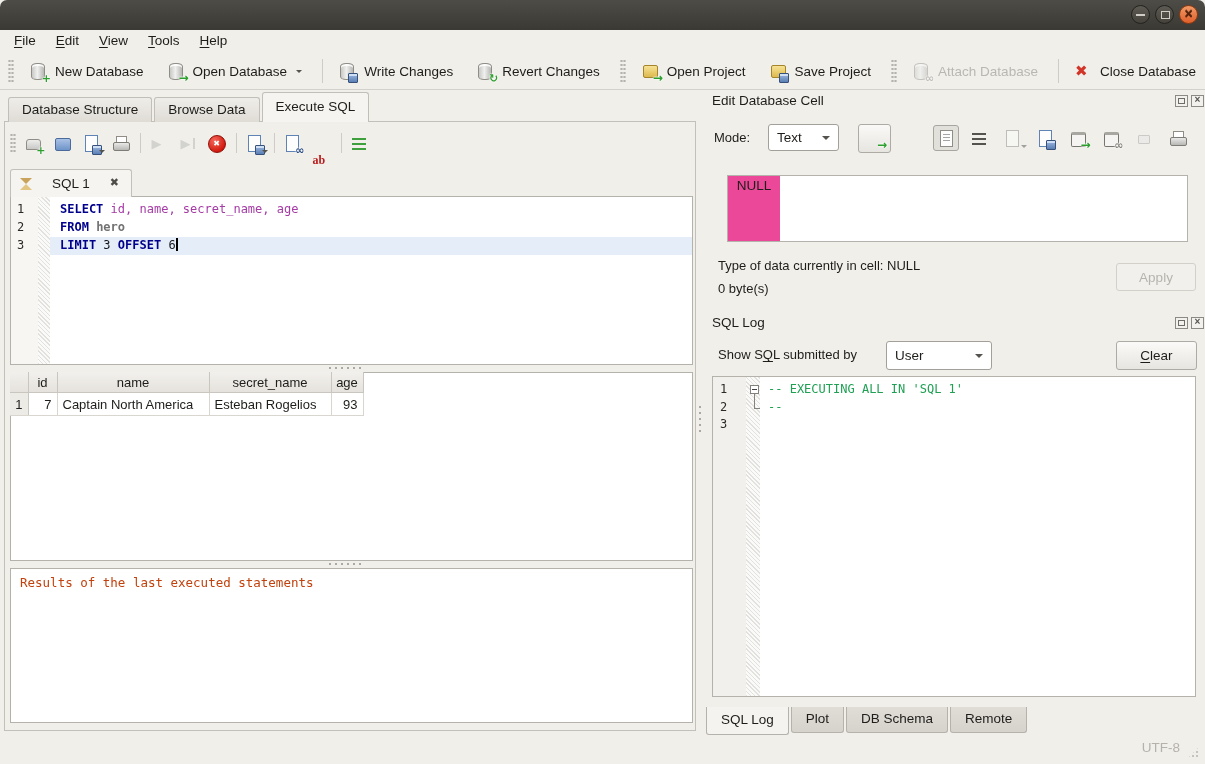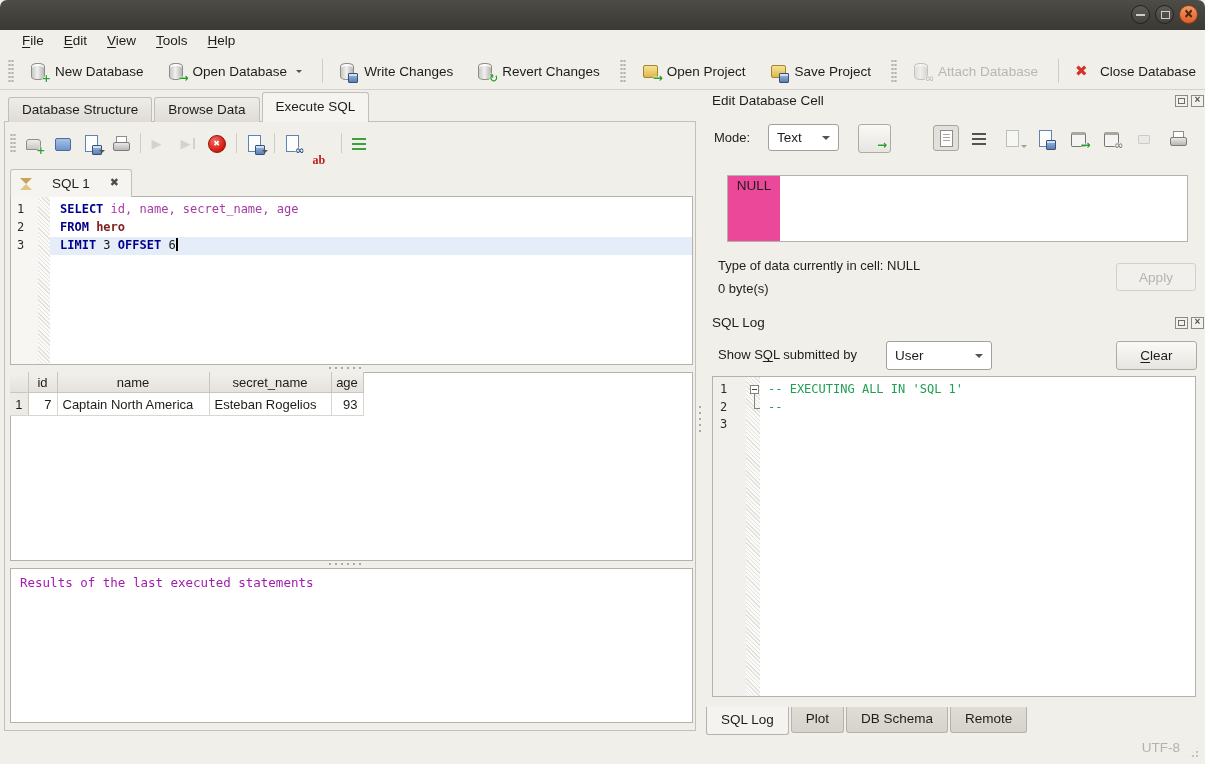--- a/index.html
+++ b/index.html
@@ -12,21 +12,21 @@
     text-shadow:0 -1px 0 rgba(0,0,0,.55);}
   .winbtns{position:absolute;right:7px;top:5px;display:flex;gap:5px;}
   .wb{width:19px;height:19px;border-radius:50%;position:relative;
       background:linear-gradient(#5C5A52,#44423B);border:1px solid #23221E;box-sizing:border-box;}
   .wb.min::before{content:"";position:absolute;left:4px;right:4px;top:8px;height:2px;background:#CFCDC6;}
   .wb.max::before{content:"";position:absolute;left:5px;top:5px;width:7px;height:6px;border:1.5px solid #CFCDC6;}
   .wb.close{background:linear-gradient(#F29A66,#DE5F2B);border-color:#8F3A10;}
   .wb.close::before{content:"×";position:absolute;left:0;right:0;top:-1px;text-align:center;
       font:bold 14px/19px "Liberation Sans",sans-serif;color:#57220A;}
   
-  .menubar{position:absolute;left:0;top:30px;width:1205px;height:23px;background:#F0EFEA;padding-left:12px;box-sizing:border-box;}
+  .menubar{position:absolute;left:0;top:30px;width:1205px;height:23px;background:#F0EFEA;padding-left:4px;box-sizing:border-box;}
   .menu-item{display:inline-block;padding:3px 10px;font-size:13.5px;}
   
   .toolbar{position:absolute;left:0;top:53px;width:1205px;height:37px;display:flex;align-items:center;
     background:#F0EFEA;border-bottom:1px solid #D4D1CA;box-sizing:border-box;padding-left:2px;}
   .tbtn{display:flex;align-items:center;gap:6px;padding:3px 8px;font-size:13.5px;border-radius:3px;margin-right:6px;white-space:nowrap;}
   .tbtn.disabled{color:#BAB7B1;}
   .tbtn.disabled .ic{opacity:.45;filter:grayscale(1);}
   .tsep{width:1px;height:24px;background:#CFCCC5;margin:0 6px;flex:none;}
   .tgrip{width:6px;height:24px;margin:0 6px;flex:none;
     background-image:radial-gradient(circle,#B5B2AB 1px,transparent 1.3px);background-size:3px 4px;}
@@ -96,40 +96,40 @@
   .codebox{position:absolute;background:#fff;border:1px solid #B5B2AB;box-sizing:border-box;overflow:hidden;
     font-family:"DejaVu Sans Mono",monospace;font-size:12px;}
   .gut{position:absolute;left:0;top:0;bottom:0;background:#F7F6F3;}
   .hatch{position:absolute;top:0;bottom:0;background:#FAFAF8;
     background-image:repeating-linear-gradient(45deg,#E2E1DD 0 1px,transparent 1px 3px);}
   .lnum{position:absolute;color:#2A2A28;}
   .cline{position:absolute;white-space:pre;}
   .curline{position:absolute;background:#E4EDF8;}
   .kw{color:#00008C;font-weight:bold;}
   .ident{color:#A53BA5;}
-  .tbl{color:#7f1d1d;font-weight:bold;text-align:center;}
+  .tbl{color:#737373;font-weight:bold;text-align:center;}
   .pl{color:#15151A;}
   .cursor{display:inline-block;width:2px;height:13px;background:#000;vertical-align:-2px;}
   .log-txt{color:#1FA053;}
   .fbox{position:absolute;width:9px;height:9px;border:1px solid #84827C;background:#fff;box-sizing:border-box;}
   .fbox::before{content:"";position:absolute;left:1px;right:1px;top:3px;height:1px;background:#44423E;}
   .fline{position:absolute;width:1px;background:#84827C;}
   .fcorner{position:absolute;height:1px;background:#84827C;}
   
   .rtable{position:absolute;left:10px;top:372px;border-collapse:collapse;table-layout:fixed;
     font-size:13px;background:#fff;}
   .rtable th{background:linear-gradient(#F2F0EC,#E5E2DD);border-right:1px solid #C9C6BF;border-bottom:1px solid #C9C6BF;
     font-weight:normal;height:20px;padding:0 4px;overflow:hidden;white-space:nowrap;}
   .rtable td{border-right:1px solid #D9D6CF;border-bottom:1px solid #D9D6CF;background:#fff;
     height:22px;padding:0 5px;overflow:hidden;white-space:nowrap;}
   .rtable td.rownum{background:#EDEBE6;border-right:1px solid #C9C6BF;text-align:center;}
   .rtable td.num{text-align:right;}
   .tablebg{position:absolute;left:10px;top:372px;width:683px;height:189px;background:#fff;border:1px solid #B5B2AB;box-sizing:border-box;}
   .msgbox{position:absolute;left:10px;top:568px;width:683px;height:155px;background:#fff;border:1px solid #B5B2AB;
-    box-sizing:border-box;padding:6px 9px;font-family:"DejaVu Sans Mono",monospace;font-size:12.5px;color:#a21caf;}
+    box-sizing:border-box;padding:6px 9px;font-family:"DejaVu Sans Mono",monospace;font-size:12.5px;color:#c2410c;}
   .hdots{position:absolute;width:38px;height:5px;
     background-image:radial-gradient(circle,#ACA9A2 1px,transparent 1.3px);background-size:6px 4px;}
   .vdots{position:absolute;width:5px;height:30px;
     background-image:radial-gradient(circle,#ACA9A2 1px,transparent 1.3px);background-size:4px 6px;}
   
   .dock-title{position:absolute;font-size:13.5px;}
   .dockbtns{position:absolute;display:flex;gap:3px;}
   .dbtn{width:13px;height:12px;border:1px solid #8C8A84;background:#F2F1ED;position:relative;box-sizing:border-box;}
   .dbtn.float::before{content:"";position:absolute;left:2px;top:2px;width:5px;height:4px;border:1px solid #6E6C66;}
   .dbtn.closer::before{content:"×";position:absolute;left:0;right:0;top:-2px;text-align:center;

